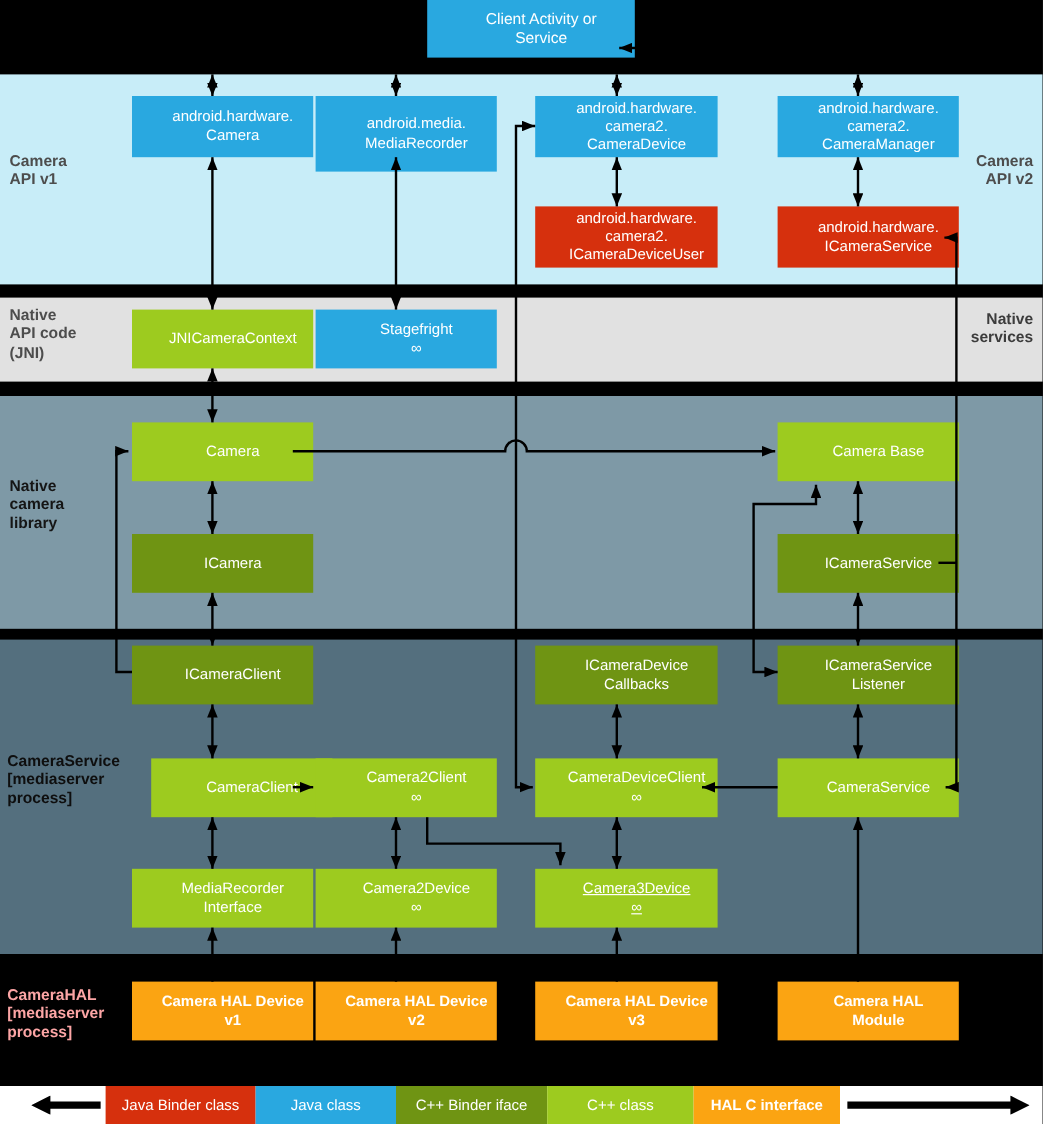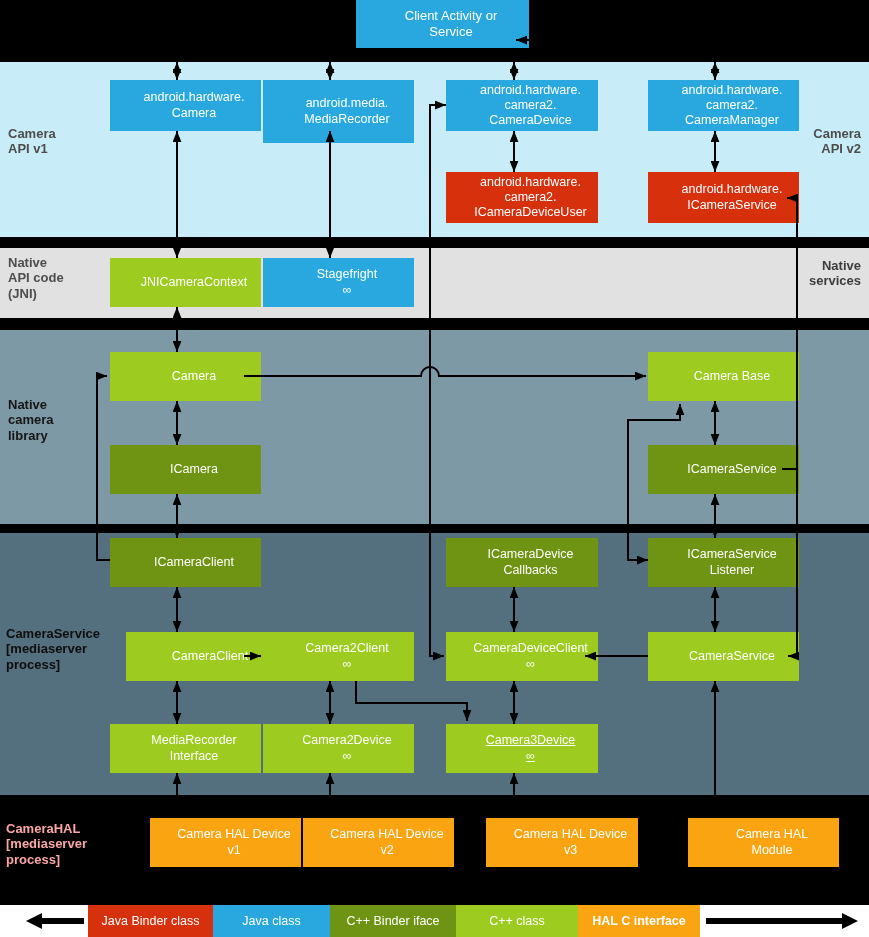--- a/index.html
+++ b/index.html
@@ -7,21 +7,21 @@
     position:relative;width:869px;height:937px;background:#000;overflow:hidden;
     font-family:"Liberation Sans",sans-serif;
   }
   .band{position:absolute;left:0;width:869px;}
   .node{
     position:absolute;display:flex;align-items:center;justify-content:center;
     text-align:center;color:#fff;font-size:12.5px;line-height:1.22;
     white-space:pre-line;z-index:2;padding-left:17px;
   }
   .node.big{font-size:13px;}
-  .node.bold{font-weight:normal;margin-left:40px;}
+  .node.bold{font-weight:bold;}
   .bg-blue{background:var(--blue);}
   .bg-red{background:var(--red);}
   .bg-lgreen{background:var(--light-green);}
   .bg-dgreen{background:var(--dark-green);}
   .bg-orange{background:var(--orange);}
   .band-label{
     position:absolute;font-weight:bold;font-size:13px;line-height:1.18;
     white-space:pre-line;z-index:4;
   }
   .connectors{position:absolute;left:0;top:0;z-index:3;pointer-events:none;}

